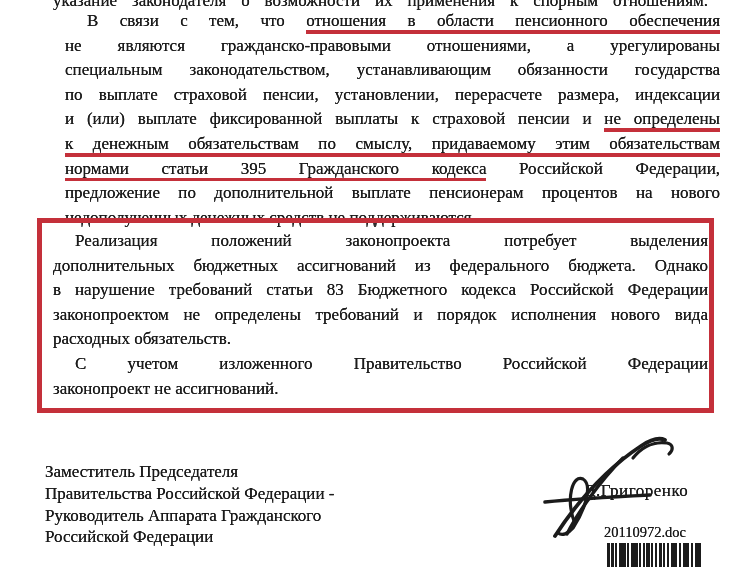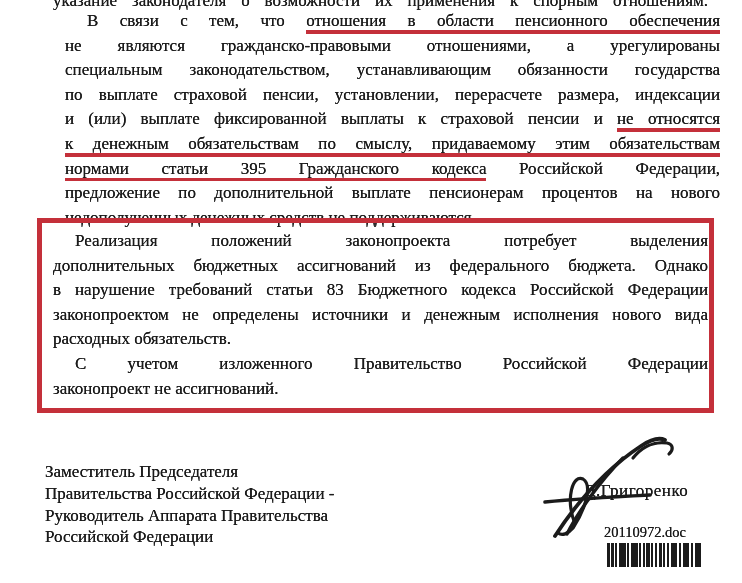--- a/index.html
+++ b/index.html
@@ -116,43 +116,43 @@
 
 <div class="page">
 
   <div class="textblock clip-line tline">указание законодателя о возможности их применения к спорным отношениям.</div>
 
   <div class="textblock para-main">
       <div class="tline tindent"><span>В связи с тем, что </span><span class="redline">отношения в области пенсионного обеспечения</span></div>
       <div class="tline"><span>не являются гражданско-правовыми отношениями, а урегулированы</span></div>
       <div class="tline"><span>специальным законодательством, устанавливающим обязанности государства</span></div>
       <div class="tline"><span>по выплате страховой пенсии, установлении, перерасчете размера, индексации</span></div>
-      <div class="tline"><span>и (или) выплате фиксированной выплаты к страховой пенсии и </span><span class="redline">не относятся</span></div>
+      <div class="tline"><span>и (или) выплате фиксированной выплаты к страховой пенсии и </span><span class="redline">не определены</span></div>
       <div class="tline"><span class="redline">к денежным обязательствам по смыслу, придаваемому этим обязательствам</span></div>
       <div class="tline"><span class="redline">нормами статьи 395 Гражданского кодекса</span><span> Российской Федерации,</span></div>
       <div class="tline"><span>предложение по дополнительной выплате пенсионерам процентов на нового</span></div>
       <div class="tline tlast"><span>недополученных денежных средств не поддерживаются.</span></div>
     </div>
 
   <div class="red-box">
     <div class="textblock para-box">
         <div class="tline tindent"><span>Реализация положений законопроекта потребует выделения</span></div>
         <div class="tline"><span>дополнительных бюджетных ассигнований из федерального бюджета. Однако</span></div>
         <div class="tline"><span>в нарушение требований статьи 83 Бюджетного кодекса Российской Федерации</span></div>
-        <div class="tline"><span>законопроектом не определены источники и денежным исполнения нового вида</span></div>
+        <div class="tline"><span>законопроектом не определены требований и порядок исполнения нового вида</span></div>
         <div class="tline tlast"><span>расходных обязательств.</span></div>
         <div class="tline tindent"><span>С учетом изложенного Правительство Российской Федерации</span></div>
         <div class="tline tlast"><span>законопроект не ассигнований.</span></div>
       </div>
   </div>
 
   <div class="signoff">
       <div><span>Заместитель Председателя</span></div>
       <div><span>Правительства Российской Федерации -</span></div>
-      <div><span>Руководитель Аппарата Правительства</span></div>
+      <div><span>Руководитель Аппарата Гражданского</span></div>
       <div><span>Российской Федерации</span></div>
     </div>
 
   <svg class="sig-svg" viewBox="0 0 210 115" fill="none" stroke="#1b1b1b" stroke-linecap="round">
     <path d="M30,74 C60,71 95,69 135,67" stroke-width="3.6"></path>
     <path d="M40,108 C55,85 85,45 126,18 C135,12 144,9 150,12" stroke-width="3.8"></path>
     <path d="M52,106 C62,86 84,54 108,30" stroke-width="3.4"></path>
     <path d="M60,96 C50,70 58,46 68,51 C78,57 70,82 58,100 C53,106 47,108 43,105" stroke-width="3.2"></path>
     <path d="M118,30 C126,20 138,13 152,15 C158,16 159,22 154,26" stroke-width="3.2"></path>
   </svg>

